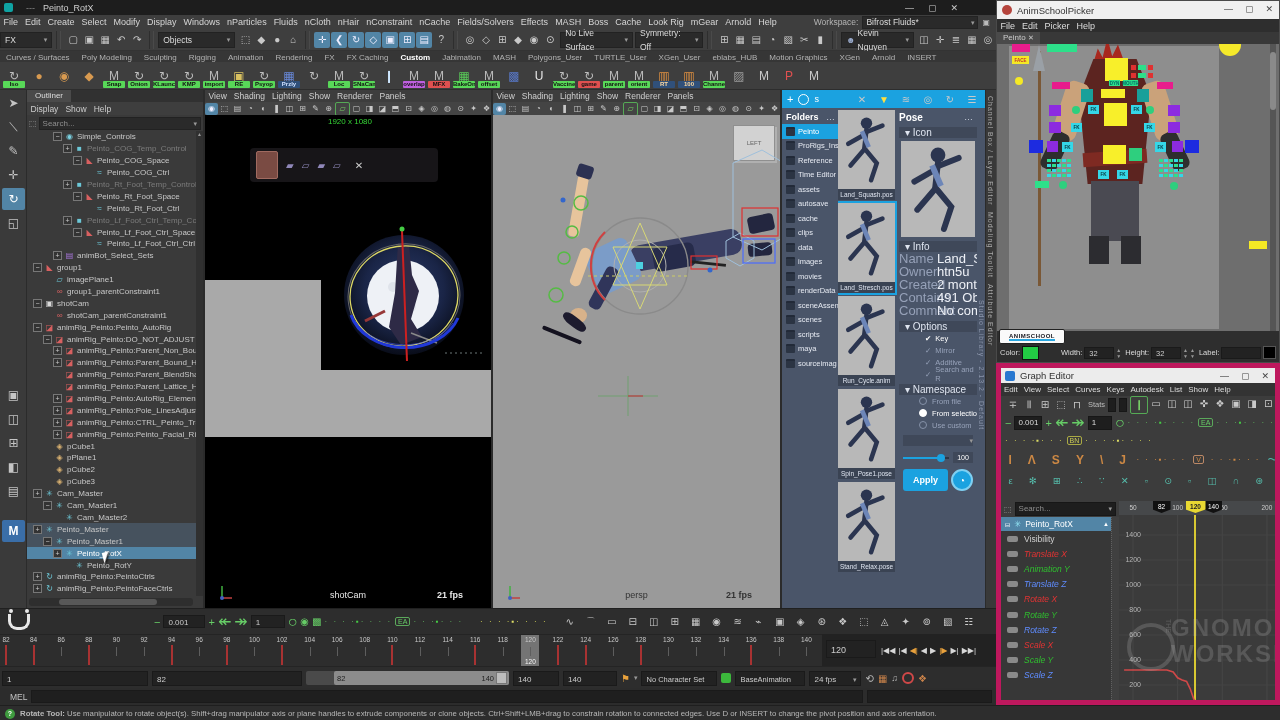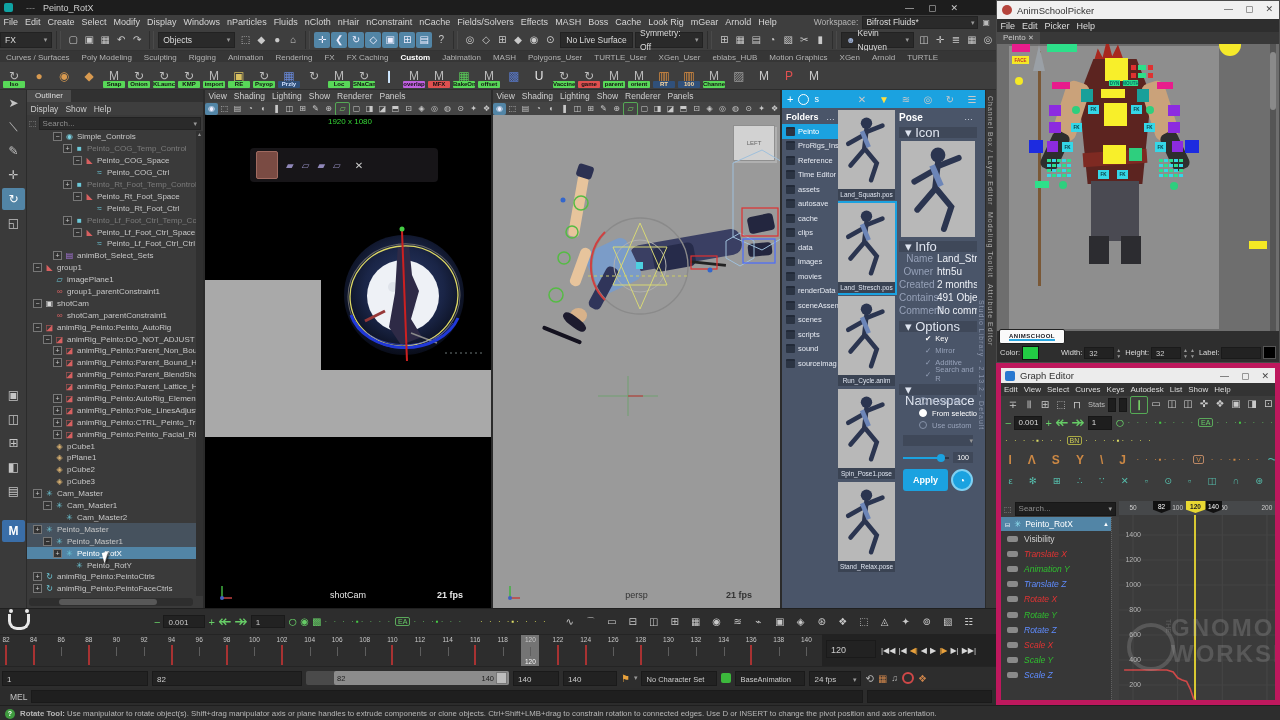--- a/index.html
+++ b/index.html
@@ -60,22 +60,22 @@
   .lib{left:782px;top:90px;width:203px;height:518px;background:#4a5569;overflow:hidden;}
   .lib-top{height:18px;background:#1ba2e0;display:flex;align-items:center;color:#fff;gap:5px;padding:0 5px;font-size:11px;}
   .lib-folders-h{position:absolute;left:4px;top:22px;color:#fff;font-weight:bold;font-size:9px;}
   .lrow{height:14.5px;display:flex;align-items:center;gap:3px;color:#e6eaf2;font-size:7.5px;padding-left:4px;white-space:nowrap;overflow:hidden;}
   .lrow.sel{background:#1ba2e0;color:#fff;}
   .lfold{width:9px;height:7px;background:#2b3443;border-radius:1px;flex:0 0 auto;border-top:2px solid #222a38;}
   .thumb{width:57px;margin-bottom:3px;background:#b8b8b8;position:relative;}
   .thumb .timg{height:79px;overflow:hidden;}
   .thumb .tlab{height:11px;background:#3a4353;color:#dfe5f0;font-size:6.5px;line-height:11px;text-align:center;white-space:nowrap;overflow:hidden;}
   .thumb.sel{outline:2px solid #1ba2e0;}
-  .secbar{height:11px;background:#3f4859;color:#dfe5f0;font-size:13px;line-height:11px;padding-left:6px;margin-top:4px;}
-  .kvrow{display:flex;height:13px;align-items:center;font-size:10px;}
+  .secbar{height:11px;background:#3f4859;color:#dfe5f0;font-size:10px;line-height:11px;padding-left:6px;margin-top:4px;}
+  .kvrow{display:flex;height:13px;align-items:center;font-size:13px;}
   .kvk{width:34px;text-align:right;color:#96a1b8;padding-right:4px;flex:0 0 auto;}
   .kvv{color:#eef1f7;white-space:nowrap;overflow:hidden;}
   .ckrow{display:flex;height:12px;align-items:center;font-size:7.5px;color:#97a2b9;padding-left:26px;gap:4px;}
   .ckrow.on{color:#fff;}
   .rdrow{display:flex;height:12px;align-items:center;font-size:7.5px;color:#97a2b9;padding-left:20px;gap:5px;}
   .rdrow.on{color:#fff;}
   .rdot{width:6px;height:6px;border:1px solid #8591a8;border-radius:50%;flex:0 0 auto;}
   .rdrow.on .rdot{background:#fff;border-color:#fff;}
   .vtext{writing-mode:vertical-rl;font-size:7px;color:#8a94aa;letter-spacing:1px;}
   
@@ -207,21 +207,21 @@
     </div>
   <div class="grpsep"></div>
   <div style="display:flex;">
       <div class="ic">◎</div>
       <div class="ic">◇</div>
       <div class="ic">⊞</div>
       <div class="ic">◆</div>
       <div class="ic">◉</div>
       <div class="ic">⊙</div>
     </div>
-  <div class="selbox" style="width:86px;flex-direction:column;">
+  <div class="selbox" style="width:86px;">
     <span>No Live Surface</span>
       <span class="caret">▾</span>
   </div>
   <div class="selbox" style="width:80px;">
     <span>Symmetry: Off</span>
       <span class="caret">▾</span>
   </div>
   <div class="grpsep"></div>
   <div style="display:flex;">
       <div class="ic">⊞</div>
@@ -257,21 +257,21 @@
     <div class="stab active">Custom</div>
     <div class="stab">Jabimation</div>
     <div class="stab">MASH</div>
     <div class="stab">Polygons_User</div>
     <div class="stab">TURTLE_User</div>
     <div class="stab">XGen_User</div>
     <div class="stab">eblabs_HUB</div>
     <div class="stab">Motion Graphics</div>
     <div class="stab">XGen</div>
     <div class="stab">Arnold</div>
-    <div class="stab">TURTLE</div>
+    <div class="stab">INSERT</div>
   </div>
 <div class="win m-shelf">
     <div class="shitem">
       <div style="color: rgb(187, 187, 187); font-size: 12px;">↻</div>
       <div class="shbadge" style="background: rgb(88, 216, 88);">Iso</div>
     </div>
     <div class="shitem">
       <div style="color: rgb(216, 154, 80); font-size: 12px;">●</div>
     </div>
     <div class="shitem">
@@ -866,21 +866,21 @@
       <div class="lrow">
         <div class="lfold"></div>
         <div>scenes</div>
       </div>
       <div class="lrow">
         <div class="lfold"></div>
         <div>scripts</div>
       </div>
       <div class="lrow">
         <div class="lfold"></div>
-        <div>sound</div>
+        <div>maya</div>
       </div>
       <div class="lrow">
         <div class="lfold"></div>
         <div>sourceimag</div>
       </div>
     </div>
   <div class="abs" style="left:56px;top:20px;width:61px;bottom:0;overflow:hidden;">
       <div class="thumb">
         <div class="timg">
   <svg viewBox="0 0 50 64" width="100%" height="100%" preserveAspectRatio="xMidYMid meet">

